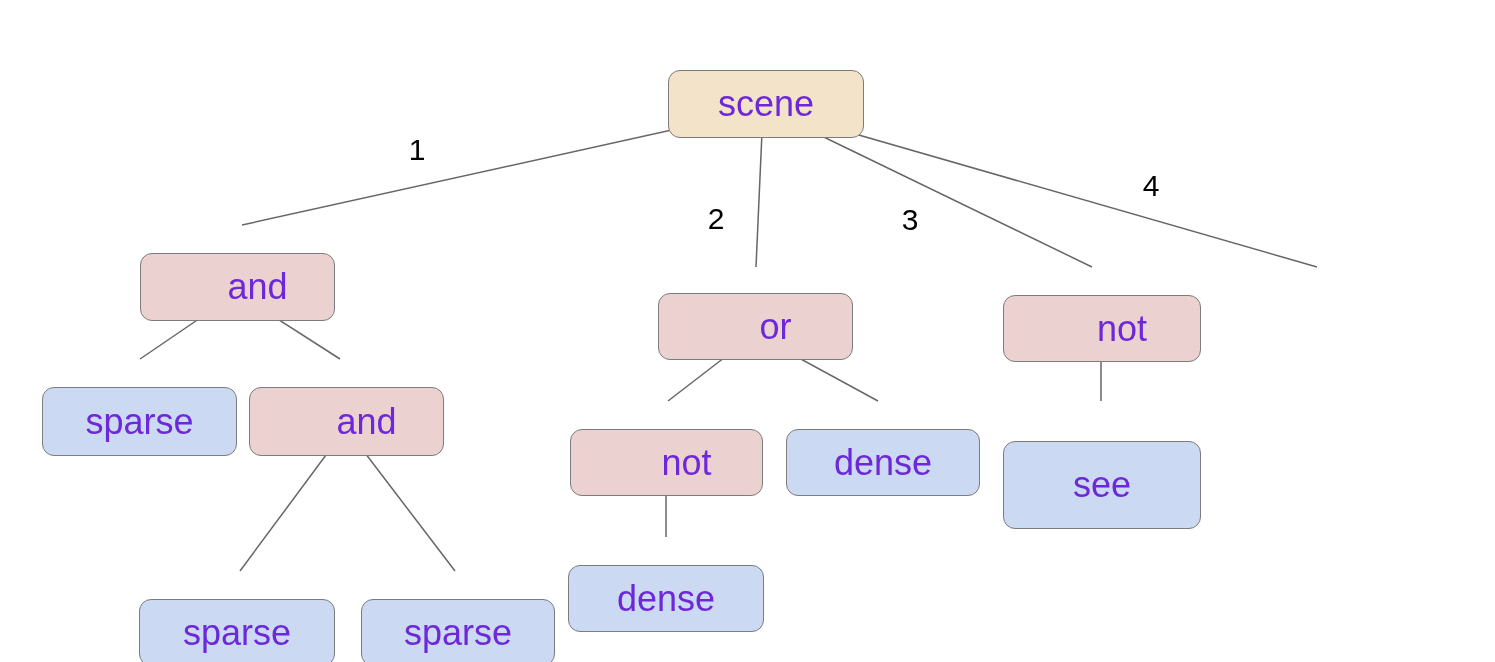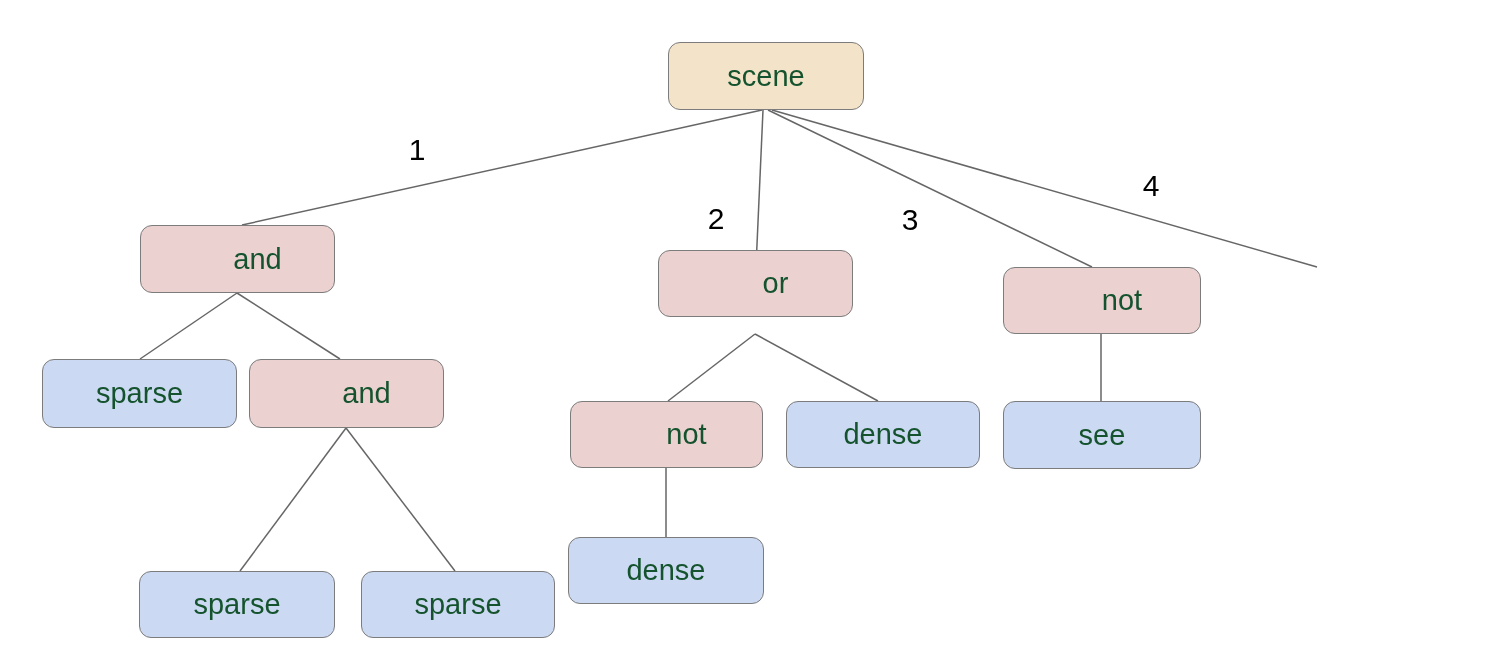--- a/index.html
+++ b/index.html
@@ -34,39 +34,40 @@
     fill: #000000;
   }
   .node {
     position: absolute;
     box-sizing: border-box;
     display: flex;
     align-items: center;
     justify-content: center;
     border: 1.6px solid #7c7c7c;
     border-radius: 12px;
-    font-size: 29px;
-    color: #14532d;
+    font-size: 36px;
+    color: #6d28d9;
     line-height: 1;
+    margin-top: 28px;
   }
   .node.root { background: #f3e3c9; }
   .node.op   { background: #ecd1d1; padding-left: 40px; }
   .node.leaf { background: #ccd9f2; }
 
   
   #n-scene    { left:  668px; top:  42px; width: 196px; height: 68px; }
   #n-and1     { left:  140px; top: 225px; width: 195px; height: 68px; }
-  #n-or       { left:  658px; top: 250px; width: 195px; height: 67px; text-align: center; }
+  #n-or       { left:  658px; top: 265px; width: 195px; height: 67px; text-align: center; }
   #n-not1     { left: 1003px; top: 267px; width: 198px; height: 67px; }
   #n-timeout  { left: 1226px; top: 267px; width: 195px; height: 67px; }
   #n-sparse1  { left:   42px; top: 359px; width: 195px; height: 69px; }
   #n-and2     { left:  249px; top: 359px; width: 195px; height: 69px; }
   #n-not2     { left:  570px; top: 401px; width: 193px; height: 67px; }
   #n-dense1   { left:  786px; top: 401px; width: 194px; height: 67px; }
-  #n-see      { left: 1003px; top: 401px; width: 198px; height: 68px; }
+  #n-see      { left: 1003px; top: 413px; width: 198px; height: 88px; }
   #n-dense2   { left:  568px; top: 537px; width: 196px; height: 67px; }
   #n-sparse2  { left:  139px; top: 571px; width: 196px; height: 67px; }
   #n-sparse3  { left:  361px; top: 571px; width: 194px; height: 67px; }
 </style>
 </head>
 <body>
 
 <div class="canvas">
 
   <svg class="edges-layer" viewBox="0 0 1495 662" xmlns="http://www.w3.org/2000/svg">

